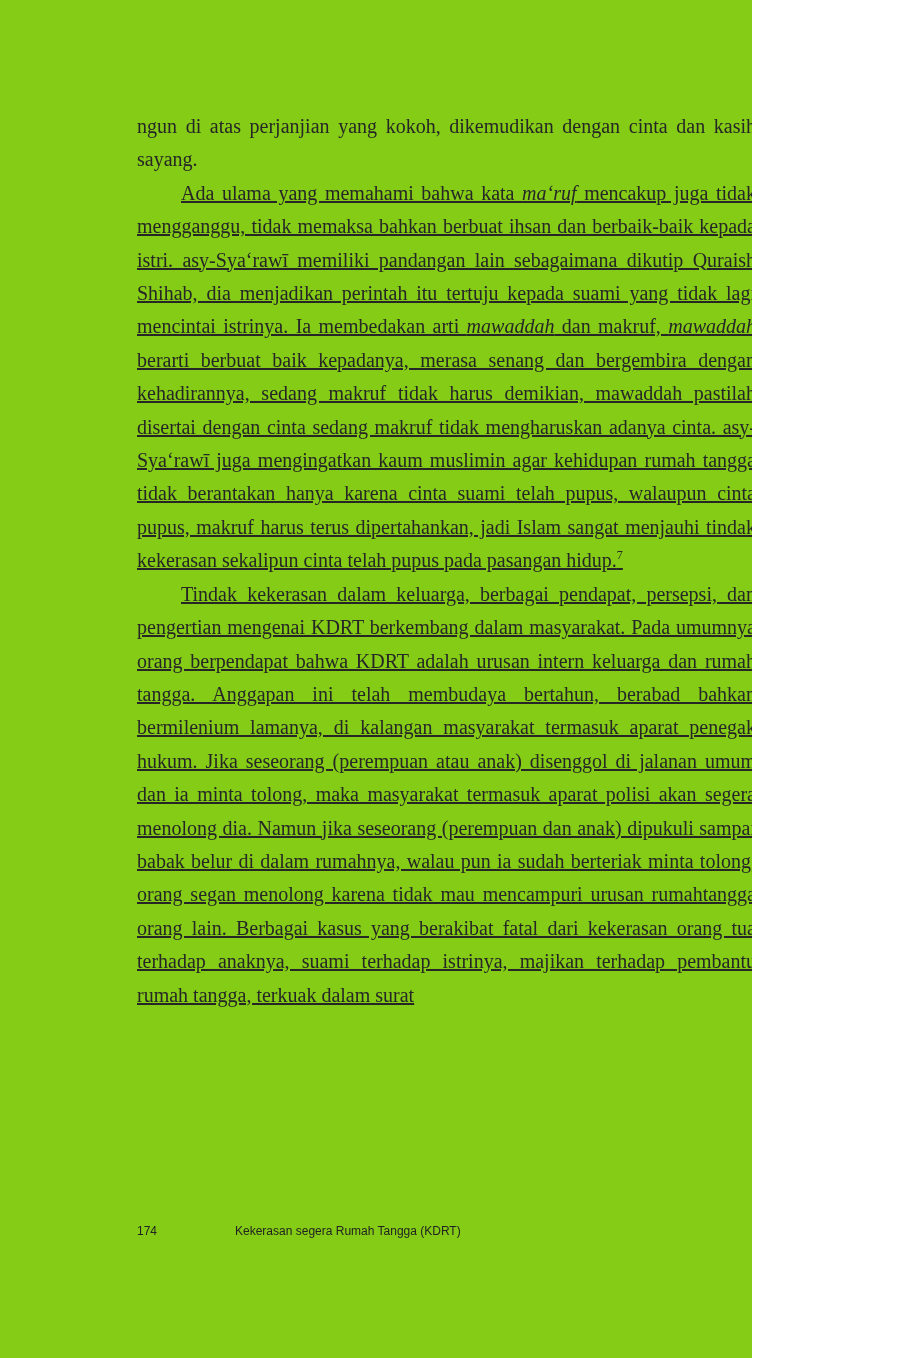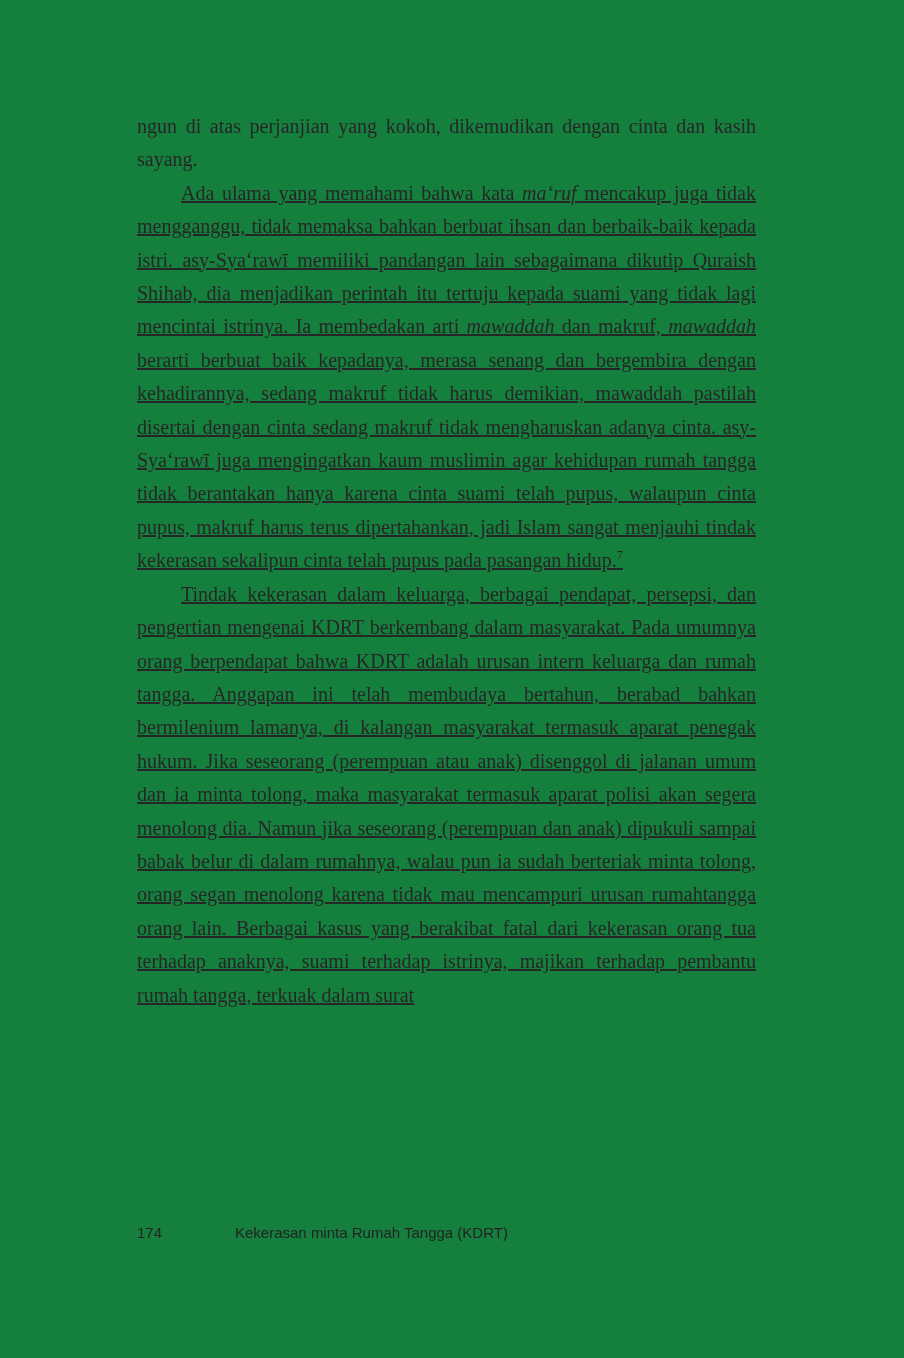--- a/index.html
+++ b/index.html
@@ -2,23 +2,23 @@
 <html><head>
 <meta charset="utf-8">
 <style>
   html, body {
     margin: 0;
     padding: 0;
     background: #ffffff;
   }
   .page {
     position: relative;
-    width: 904px;
+    width: 752px;
     height: 1358px;
-    background: #15803d;
+    background: #84cc16;
     overflow: hidden;
     font-family: "Liberation Serif", serif;
     color: #262626;
   }
   .text-block {
     position: absolute;
     left: 137px;
     top: 110px;
     width: 619px;
     font-size: 20px;
@@ -40,21 +40,21 @@
     font-size: 0.6em;
     vertical-align: super;
     line-height: 0;
   }
   .footer {
     position: absolute;
     left: 137px;
     top: 1224px;
     width: 619px;
     font-family: "Liberation Sans", sans-serif;
-    font-size: 15px;
+    font-size: 12px;
     color: #222222;
     display: flex;
     align-items: baseline;
   }
   .footer .page-number {
     display: inline-block;
     width: 98px;
   }
   .footer .running-title {
     display: inline-block;
@@ -64,15 +64,15 @@
 <body>
 
 <div class="page">
   <div class="text-block">
       <p class="para"><span>ngun di atas perjanjian yang kokoh, dikemudikan dengan cinta dan kasih sayang.</span></p>
       <p class="para indent"><span>Ada ulama yang memahami bahwa kata </span><em>maʻruf</em><span> mencakup juga tidak mengganggu, tidak memaksa bahkan berbuat ihsan dan berbaik-baik kepada istri. asy-Syaʻrawī memiliki pandangan lain sebagaimana dikutip Quraish Shihab, dia menjadikan perintah itu tertuju kepada suami yang tidak lagi mencintai istrinya. Ia membedakan arti </span><em>mawaddah</em><span> dan makruf, </span><em>mawaddah</em><span> berarti berbuat baik kepadanya, merasa senang dan bergembira dengan kehadirannya, sedang makruf tidak harus demikian, mawaddah pastilah disertai dengan cinta sedang makruf tidak mengharuskan adanya cinta. asy-Syaʻrawī juga mengingatkan kaum muslimin agar kehidupan rumah tangga tidak berantakan hanya karena cinta suami telah pupus, walaupun cinta pupus, makruf harus terus dipertahankan, jadi Islam sangat menjauhi tindak kekerasan sekalipun cinta telah pupus pada pasangan hidup.</span><sup>7</sup></p>
       <p class="para indent"><span>Tindak kekerasan dalam keluarga, berbagai pendapat, persepsi, dan pengertian mengenai KDRT berkembang dalam masyarakat. Pada umumnya orang berpendapat bahwa KDRT adalah urusan intern keluarga dan rumah tangga. Anggapan ini telah membudaya bertahun, berabad bahkan bermilenium lamanya, di kalangan masyarakat termasuk aparat penegak hukum. Jika seseorang (perempuan atau anak) disenggol di jalanan umum dan ia minta tolong, maka masyarakat termasuk aparat polisi akan segera menolong dia. Namun jika seseorang (perempuan dan anak) dipukuli sampai babak belur di dalam rumahnya, walau pun ia sudah berteriak minta tolong, orang segan menolong karena tidak mau mencampuri urusan rumahtangga orang lain. Berbagai kasus yang berakibat fatal dari kekerasan orang tua terhadap anaknya, suami terhadap istrinya, majikan terhadap pembantu rumah tangga, terkuak dalam surat</span></p>
     </div>
   <div class="footer">
     <span class="page-number">174</span>
-    <span class="running-title">Kekerasan minta Rumah Tangga (KDRT)</span>
+    <span class="running-title">Kekerasan segera Rumah Tangga (KDRT)</span>
   </div>
 </div>
 
 </body></html>

